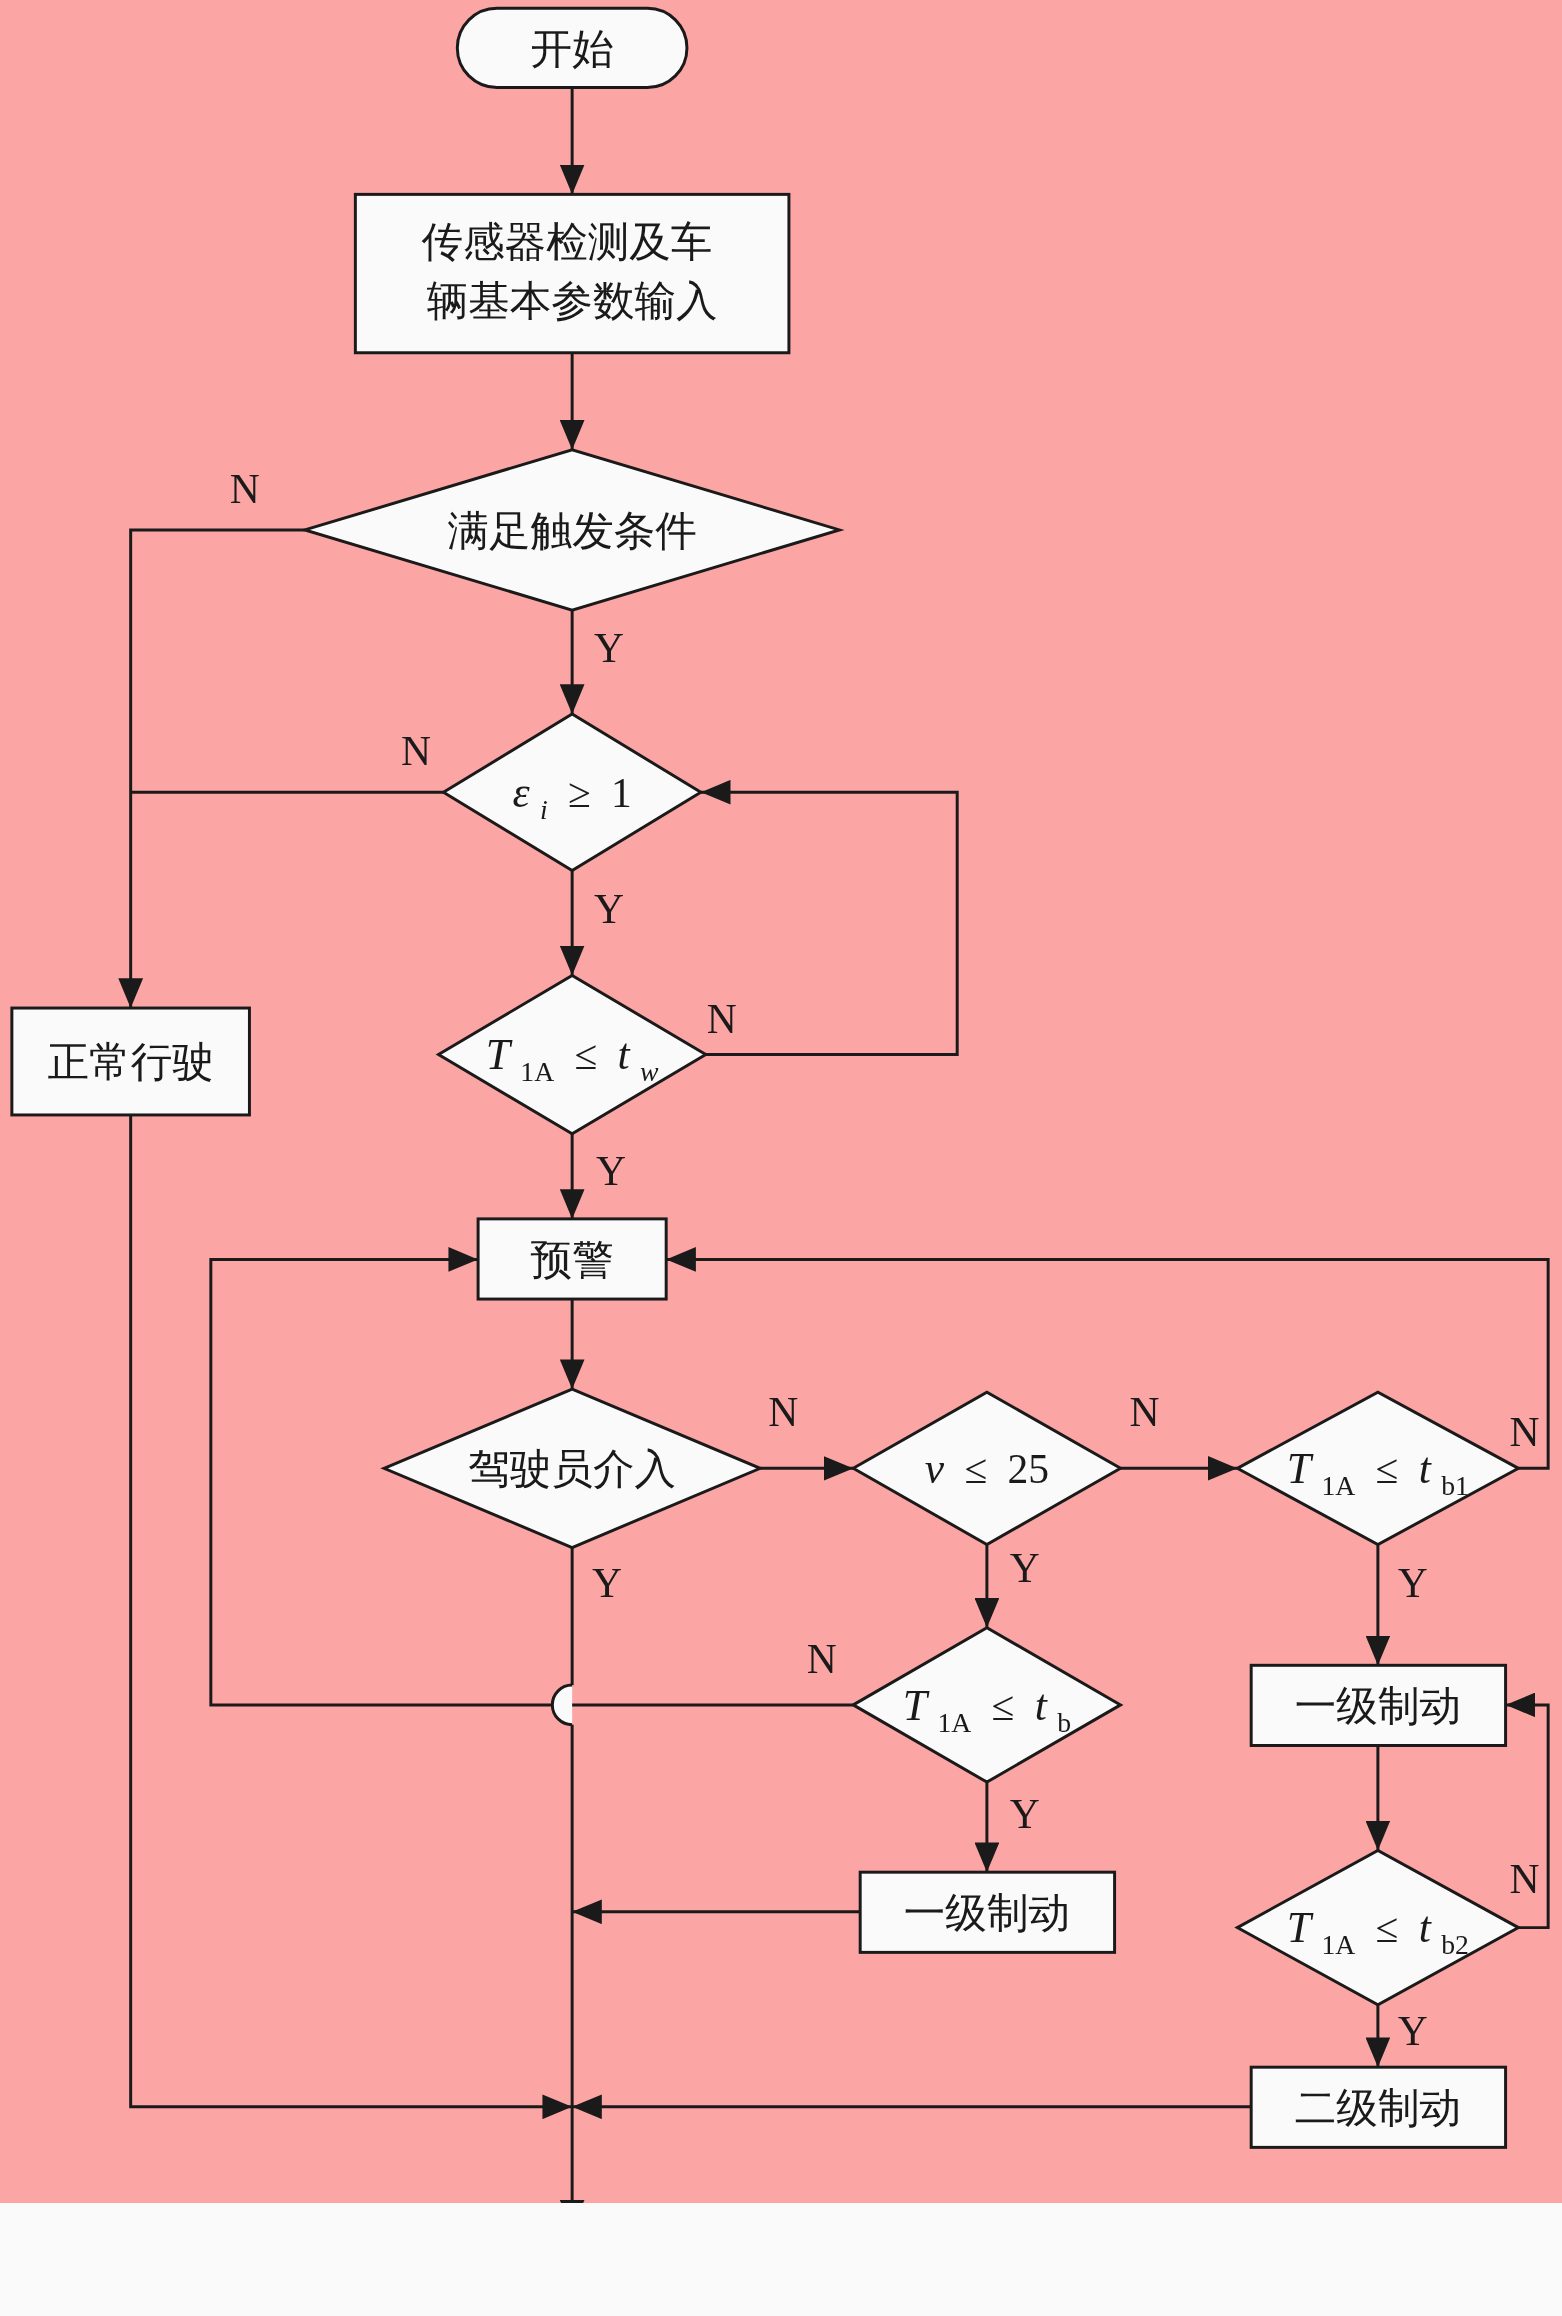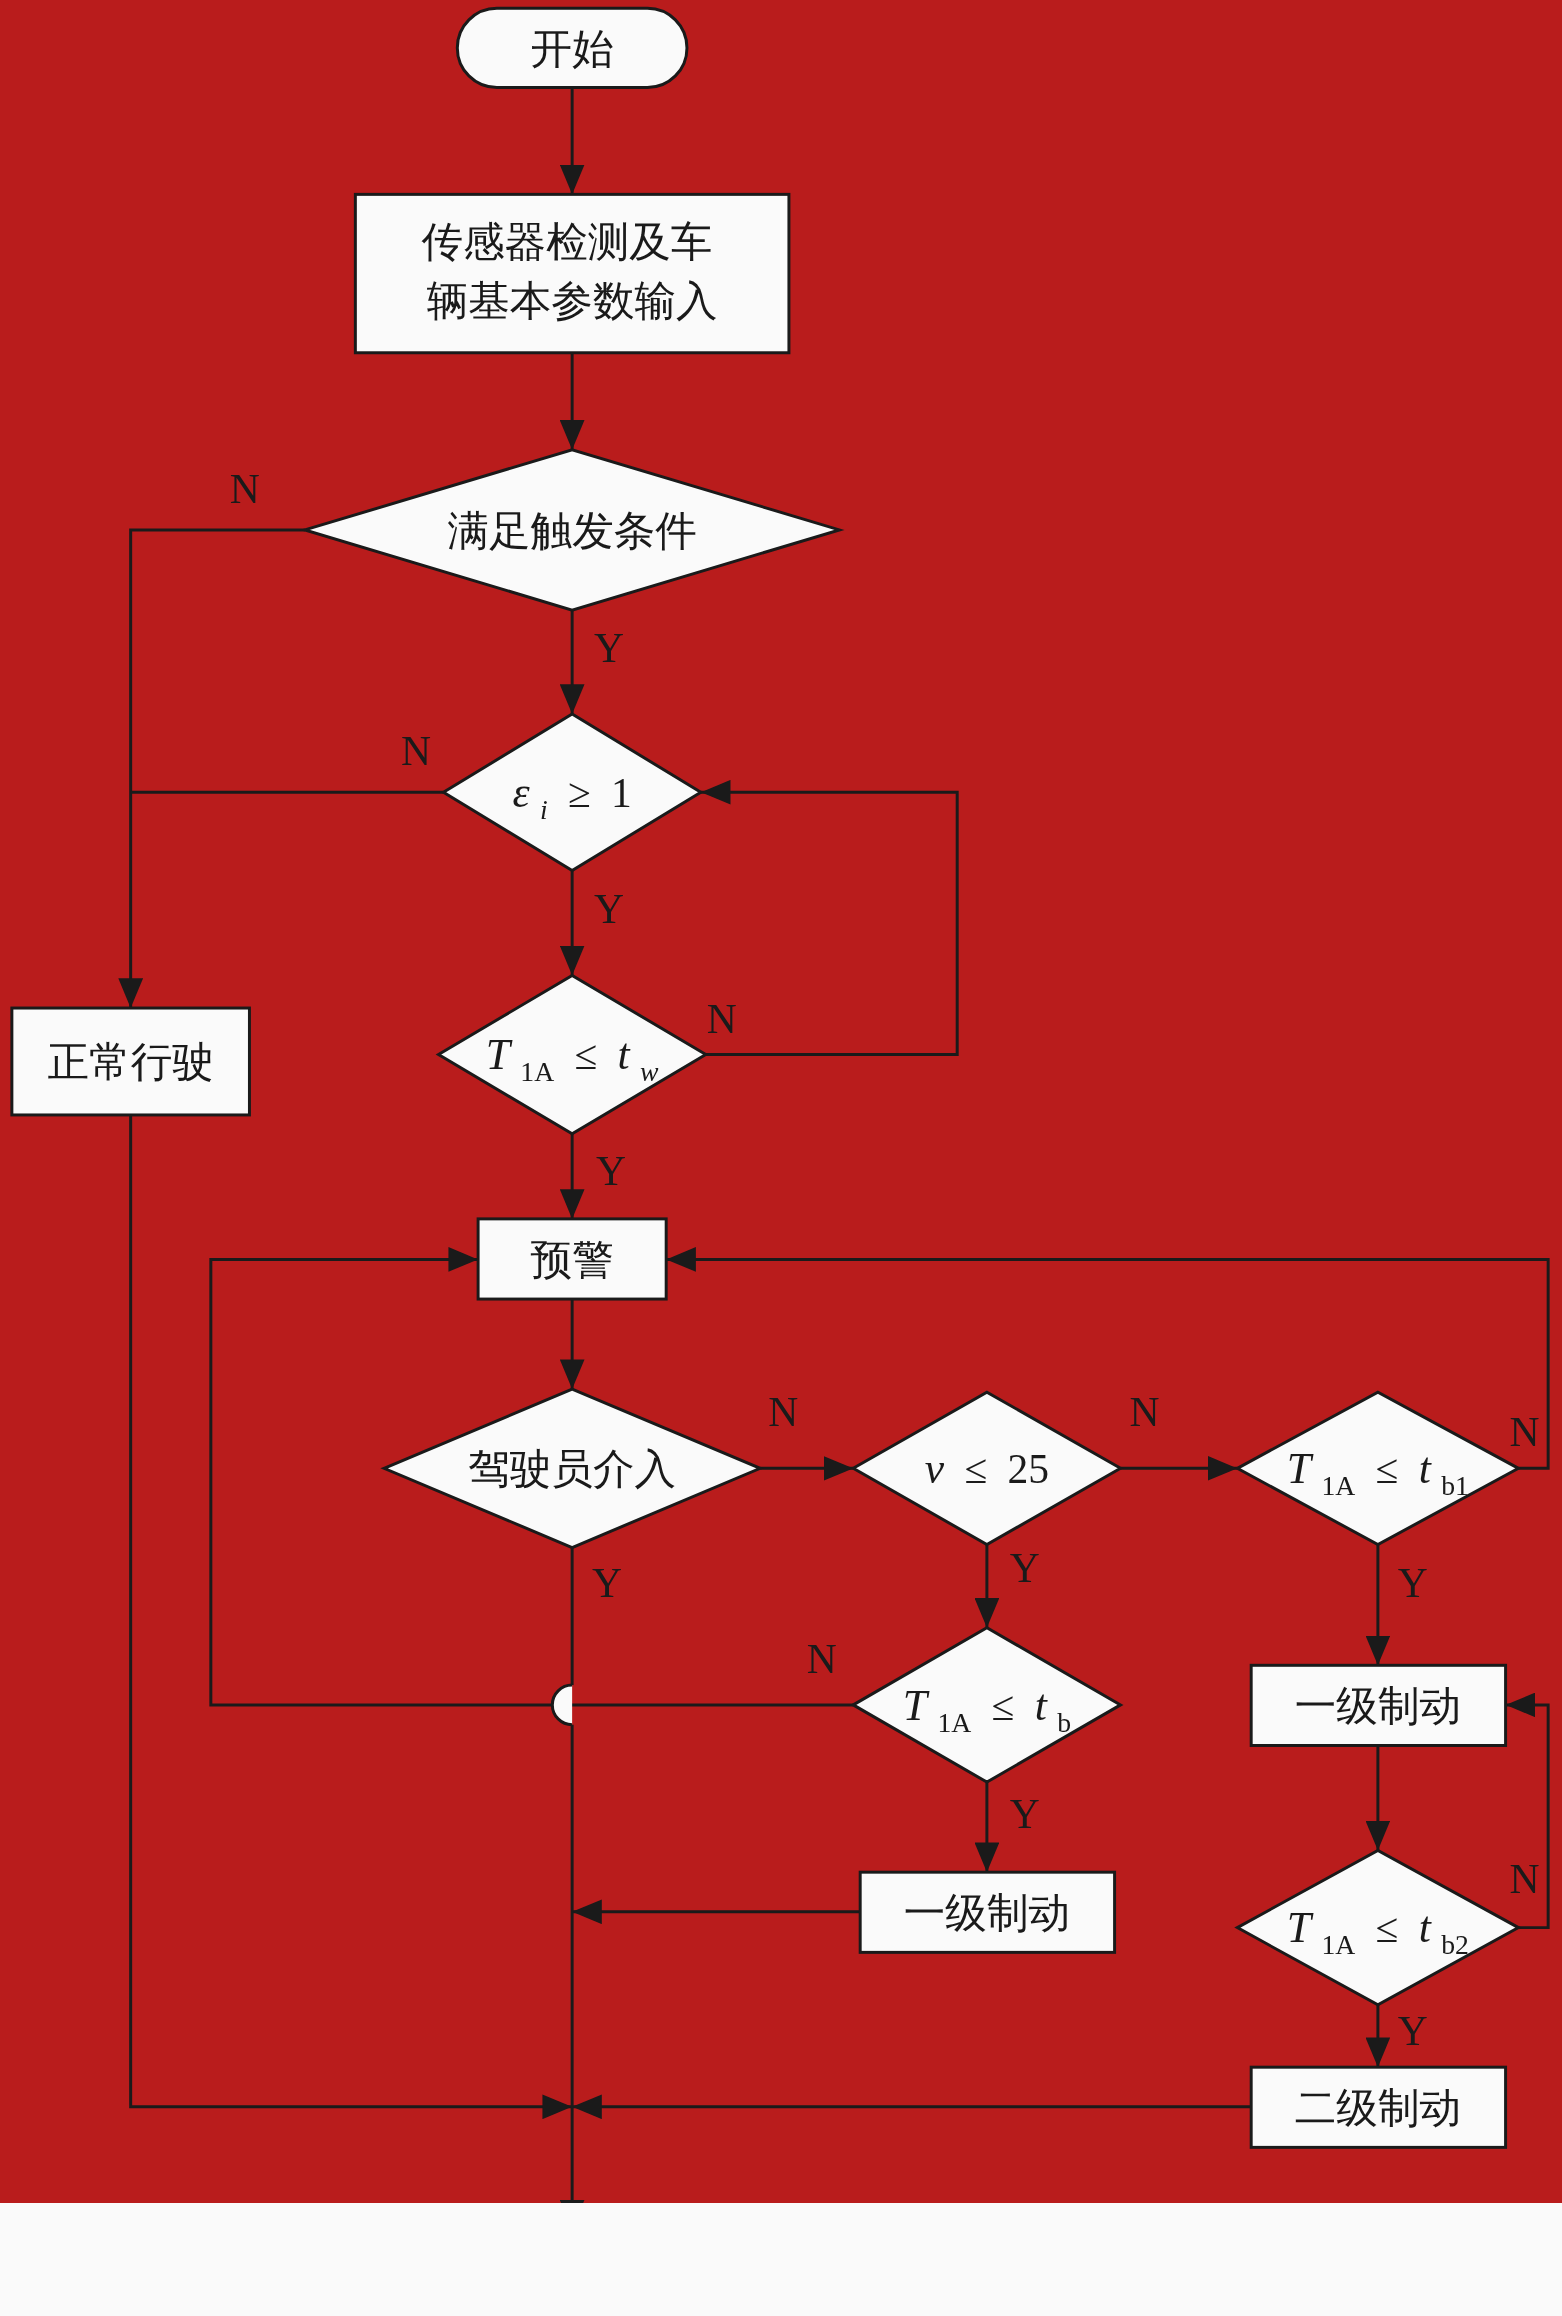--- a/index.html
+++ b/index.html
@@ -5,21 +5,21 @@
   html, body {
     margin: 0;
     padding: 0;
     background: #fafafa;
     font-family: "Liberation Serif", serif;
   }
   .stage {
     position: relative;
     width: 1562px;
     height: 2203px;
-    background: #b91c1c;
+    background: #fca5a5;
     overflow: hidden;
   }
   svg { display: block; }
   .shape {
     fill: #fafafa;
     stroke: #1a1a1a;
     stroke-width: 3;
   }
   .edge {
     fill: none;

